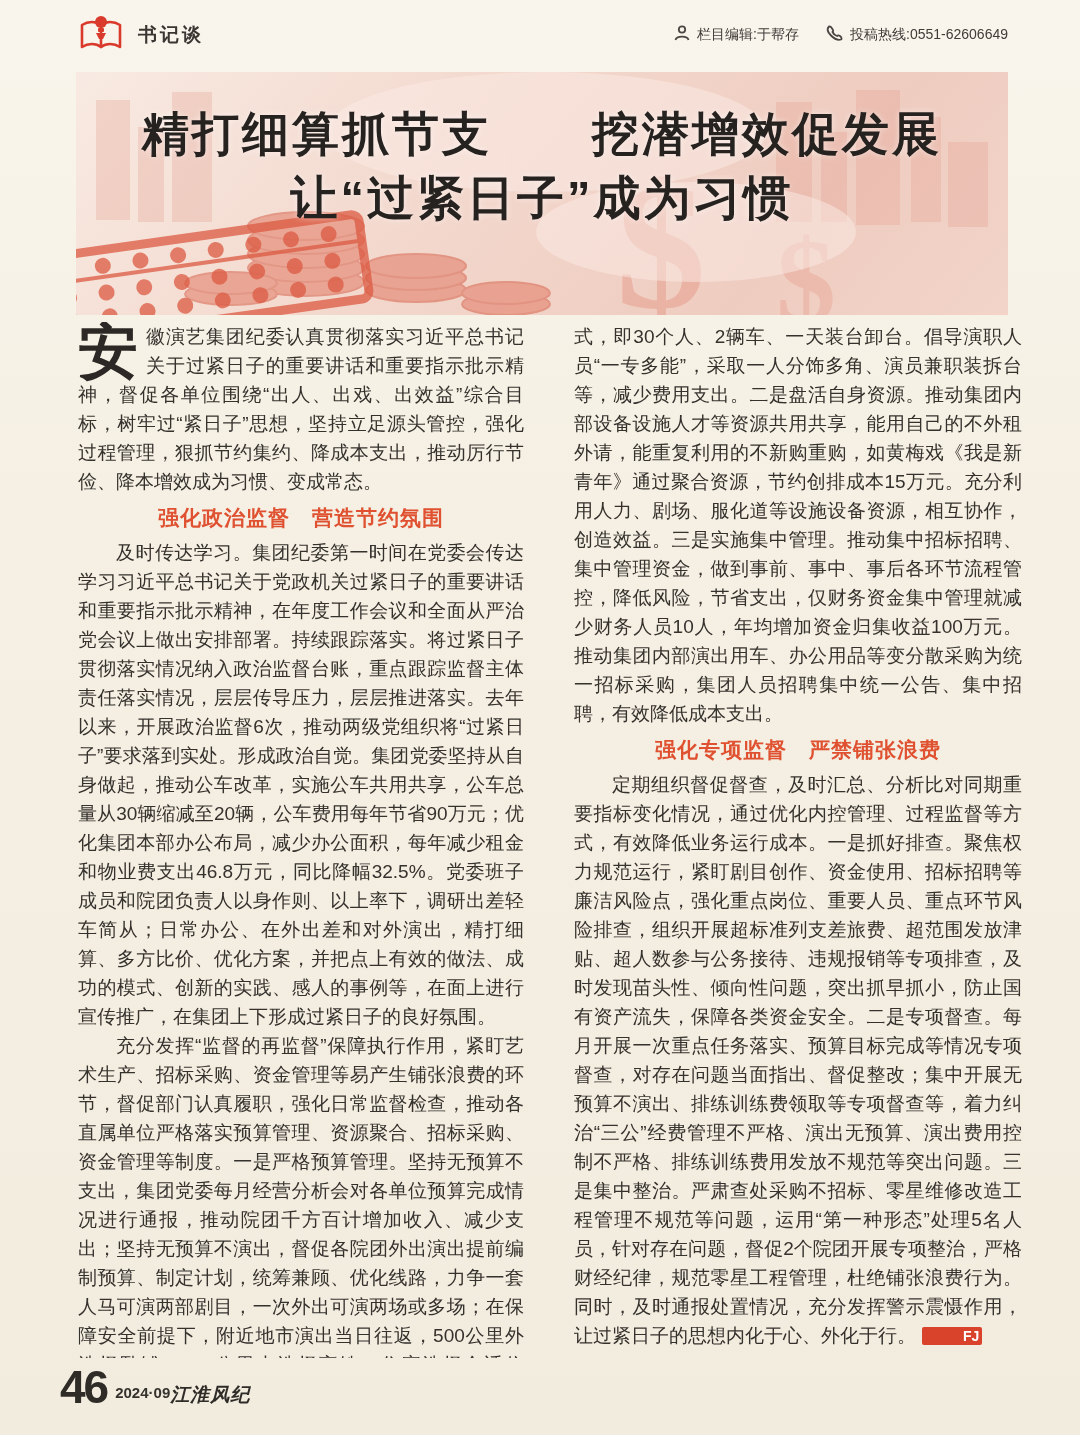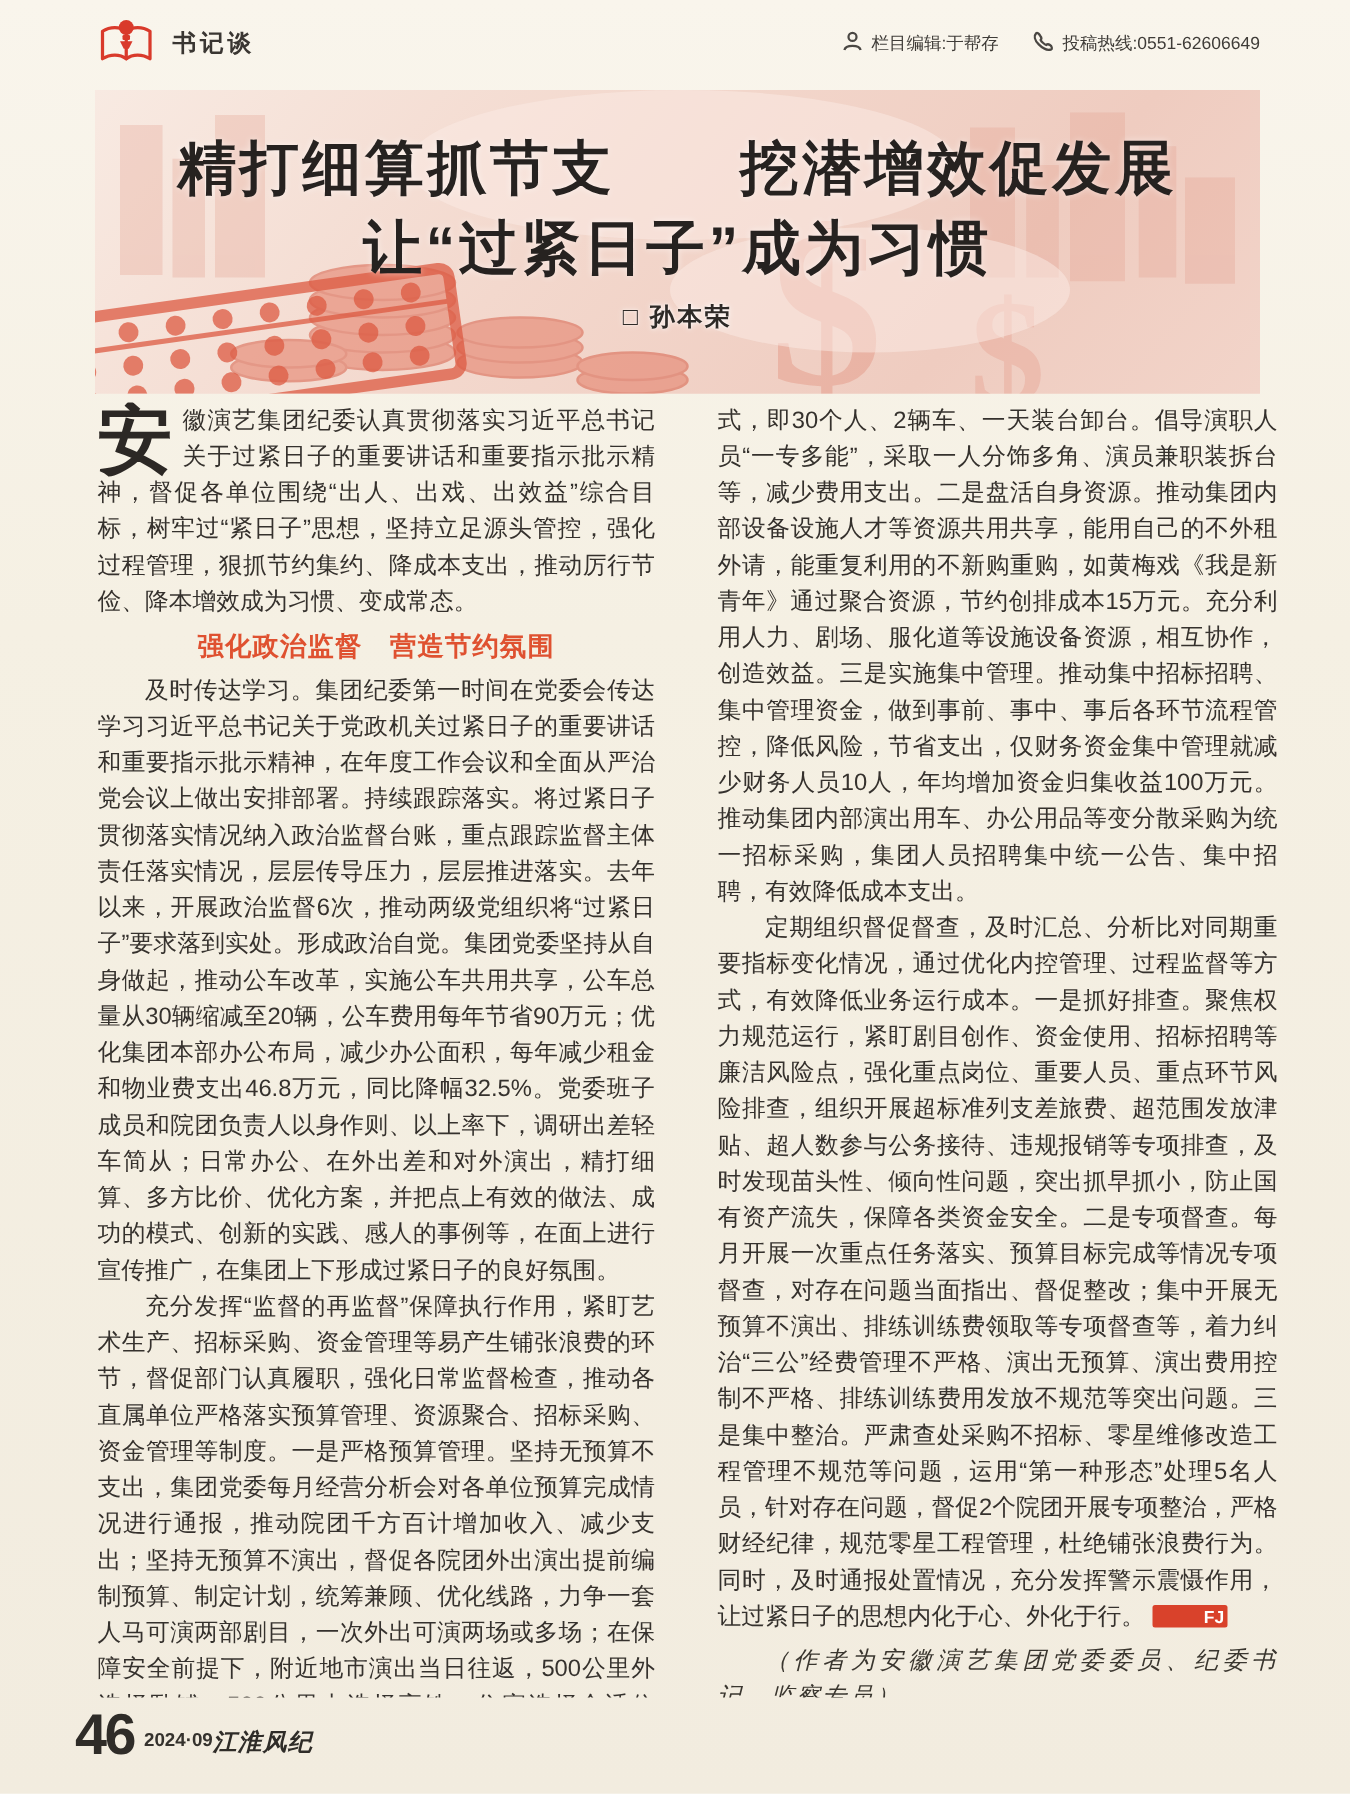--- a/index.html
+++ b/index.html
@@ -175,32 +175,32 @@
     </g>
 
     <g fill="#fbece6" opacity="0.5">
       <ellipse cx="470" cy="60" rx="220" ry="60"></ellipse>
         <ellipse cx="620" cy="160" rx="160" ry="50"></ellipse>
     </g>
   </svg>
   <div class="title-block">
     <div class="title-line">精打细算抓节支　　挖潜增效促发展</div>
     <div class="title-line">让“过紧日子”成为习惯</div>
-    <div class="byline">□ 孙本荣</div>
   </div>
 </div>
 
 <div class="col col-left" id="col-left">
     <p class="lead"><span class="dropcap">安</span>徽演艺集团纪委认真贯彻落实习近平总书记关于过紧日子的重要讲话和重要指示批示精神，督促各单位围绕“出人、出戏、出效益”综合目标，树牢过“紧日子”思想，坚持立足源头管控，强化过程管理，狠抓节约集约、降成本支出，推动厉行节俭、降本增效成为习惯、变成常态。</p>
     <h3 class="heading">强化政治监督　营造节约氛围</h3>
     <p class="para">及时传达学习。集团纪委第一时间在党委会传达学习习近平总书记关于党政机关过紧日子的重要讲话和重要指示批示精神，在年度工作会议和全面从严治党会议上做出安排部署。持续跟踪落实。将过紧日子贯彻落实情况纳入政治监督台账，重点跟踪监督主体责任落实情况，层层传导压力，层层推进落实。去年以来，开展政治监督6次，推动两级党组织将“过紧日子”要求落到实处。形成政治自觉。集团党委坚持从自身做起，推动公车改革，实施公车共用共享，公车总量从30辆缩减至20辆，公车费用每年节省90万元；优化集团本部办公布局，减少办公面积，每年减少租金和物业费支出46.8万元，同比降幅32.5%。党委班子成员和院团负责人以身作则、以上率下，调研出差轻车简从；日常办公、在外出差和对外演出，精打细算、多方比价、优化方案，并把点上有效的做法、成功的模式、创新的实践、感人的事例等，在面上进行宣传推广，在集团上下形成过紧日子的良好氛围。</p>
     <p class="para">充分发挥“监督的再监督”保障执行作用，紧盯艺术生产、招标采购、资金管理等易产生铺张浪费的环节，督促部门认真履职，强化日常监督检查，推动各直属单位严格落实预算管理、资源聚合、招标采购、资金管理等制度。一是严格预算管理。坚持无预算不支出，集团党委每月经营分析会对各单位预算完成情况进行通报，推动院团千方百计增加收入、减少支出；坚持无预算不演出，督促各院团外出演出提前编制预算、制定计划，统筹兼顾、优化线路，力争一套人马可演两部剧目，一次外出可演两场或多场；在保障安全前提下，附近地市演出当日往返，500公里外选择卧铺，500公里内选择高铁，住宿选择合适位置；强化舞美组合拆装使用，在实践中推行“321”演出模</p>
   </div>
 <div class="col col-right" id="col-right">
     <p class="cont">式，即30个人、2辆车、一天装台卸台。倡导演职人员“一专多能”，采取一人分饰多角、演员兼职装拆台等，减少费用支出。二是盘活自身资源。推动集团内部设备设施人才等资源共用共享，能用自己的不外租外请，能重复利用的不新购重购，如黄梅戏《我是新青年》通过聚合资源，节约创排成本15万元。充分利用人力、剧场、服化道等设施设备资源，相互协作，创造效益。三是实施集中管理。推动集中招标招聘、集中管理资金，做到事前、事中、事后各环节流程管控，降低风险，节省支出，仅财务资金集中管理就减少财务人员10人，年均增加资金归集收益100万元。推动集团内部演出用车、办公用品等变分散采购为统一招标采购，集团人员招聘集中统一公告、集中招聘，有效降低成本支出。</p>
+    <h3 class="heading">强化专项监督　严禁铺张浪费</h3>
     <p class="para">定期组织督促督查，及时汇总、分析比对同期重要指标变化情况，通过优化内控管理、过程监督等方式，有效降低业务运行成本。一是抓好排查。聚焦权力规范运行，紧盯剧目创作、资金使用、招标招聘等廉洁风险点，强化重点岗位、重要人员、重点环节风险排查，组织开展超标准列支差旅费、超范围发放津贴、超人数参与公务接待、违规报销等专项排查，及时发现苗头性、倾向性问题，突出抓早抓小，防止国有资产流失，保障各类资金安全。二是专项督查。每月开展一次重点任务落实、预算目标完成等情况专项督查，对存在问题当面指出、督促整改；集中开展无预算不演出、排练训练费领取等专项督查等，着力纠治“三公”经费管理不严格、演出无预算、演出费用控制不严格、排练训练费用发放不规范等突出问题。三是集中整治。严肃查处采购不招标、零星维修改造工程管理不规范等问题，运用“第一种形态”处理5名人员，针对存在问题，督促2个院团开展专项整治，严格财经纪律，规范零星工程管理，杜绝铺张浪费行为。同时，及时通报处置情况，充分发挥警示震慑作用，让过紧日子的思想内化于心、外化于行。<span class="endmark">FJ</span></p>
     <p class="note">（作者为安徽演艺集团党委委员、纪委书记、监察专员）</p>
   </div>
 
 <div class="footer">
   <span class="page-num">46</span>
   <span class="issue-box">
     <span class="issue">2024·09</span>
     <span class="magazine">江淮风纪</span>
   </span>

